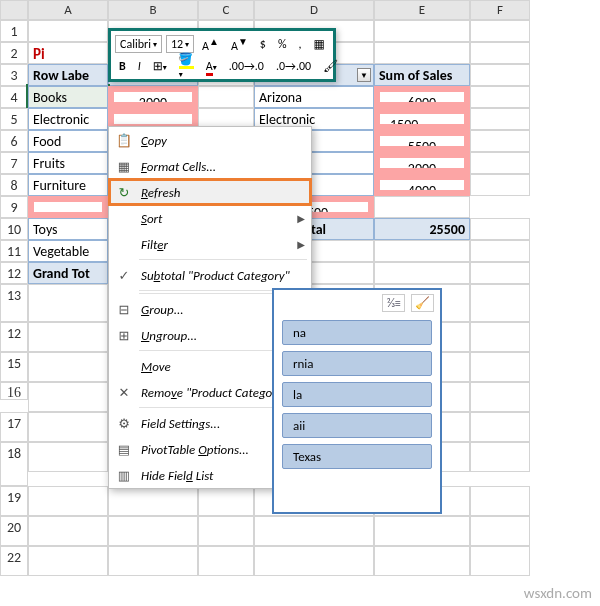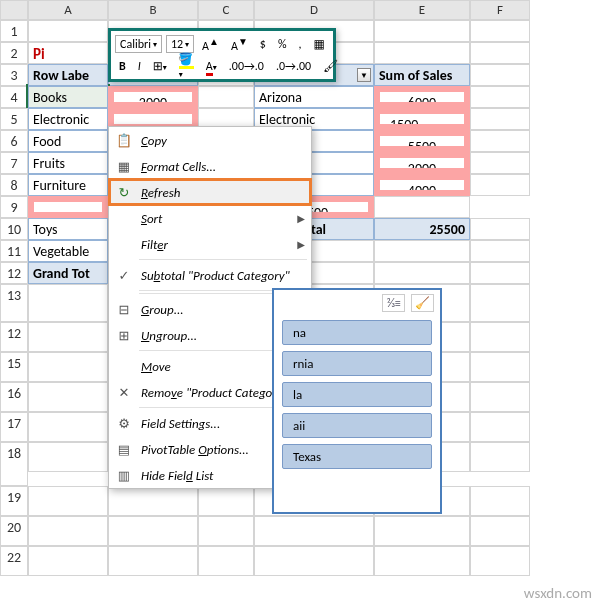--- a/index.html
+++ b/index.html
@@ -201,21 +201,21 @@
       <div style="display:grid;grid-template-columns:28px 80px 90px 56px 120px 96px 60px;">
     <div class="row-header cell" style="height:30px;">15</div>
     <div class="cell" style="height:30px;"></div>
     <div class="cell" style="height:30px;"></div>
     <div class="cell" style="height:30px;"></div>
     <div class="cell" style="height:30px;"></div>
     <div class="cell" style="height:30px;"></div>
     <div class="cell" style="height:30px;"></div>
   </div>
       <div style="display:grid;grid-template-columns:28px 80px 90px 56px 120px 96px 60px;">
-    <div class="row-header cell" style="height:30px;">16</div>
+    <div class="row-header cell" style="height:18px;font-family:Liberation Serif, serif;">16</div>
     <div class="cell" style="height:30px;"></div>
     <div class="cell" style="height:30px;"></div>
     <div class="cell" style="height:30px;"></div>
     <div class="cell" style="height:30px;"></div>
     <div class="cell" style="height:30px;"></div>
     <div class="cell" style="height:30px;"></div>
   </div>
       <div style="display:grid;grid-template-columns:28px 80px 90px 56px 120px 96px 60px;">
     <div class="row-header cell" style="height:30px;">17</div>
     <div class="cell" style="height:30px;"></div>

